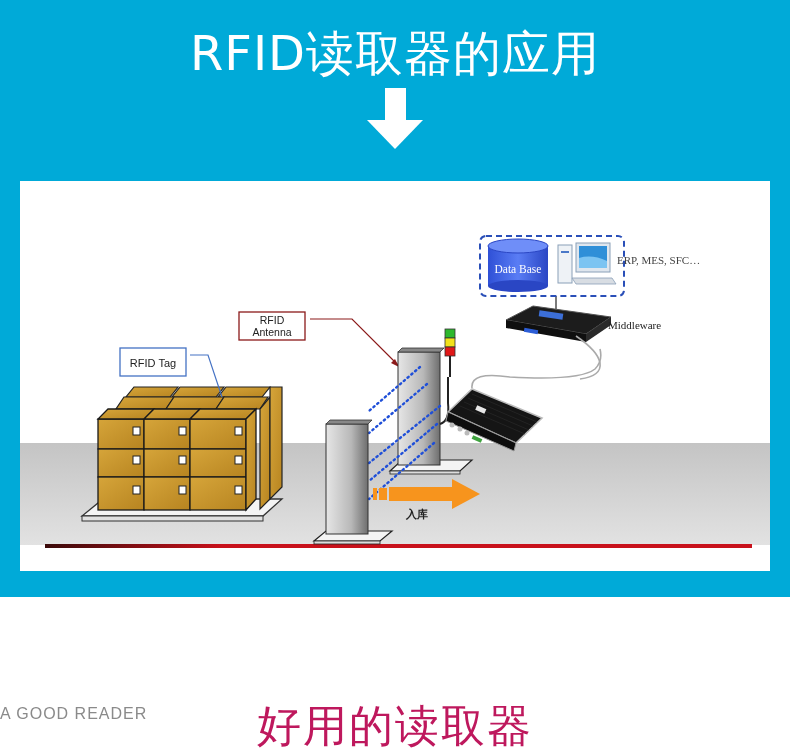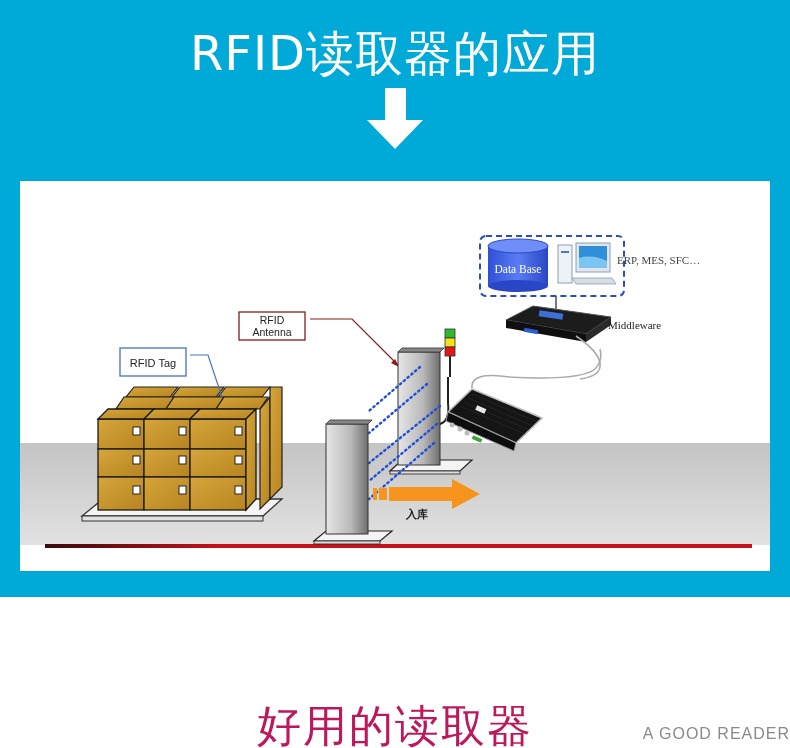--- a/index.html
+++ b/index.html
@@ -3,21 +3,21 @@
 <meta charset="utf-8">
 <style>
   html,body{margin:0;padding:0;}
   body{width:790px;height:748px;background:#ffffff;position:relative;overflow:hidden;font-family:"DejaVu Sans",sans-serif;}
   .band{position:absolute;left:0;top:0;width:790px;height:597px;background:#00aad8;}
   .title{position:absolute;left:0;top:18px;width:790px;text-align:center;color:#ffffff;font-size:48px;line-height:70px;font-family:"DejaVu Sans",sans-serif;letter-spacing:1px;}
   .arrow{position:absolute;left:366px;top:88px;width:58px;height:62px;}
   .panel{position:absolute;left:20px;top:181px;width:750px;height:390px;background:#ffffff;overflow:hidden;}
   .panel svg{position:absolute;left:0;top:0;}
   .sub-cn{position:absolute;left:0;top:648px;width:790px;text-align:center;color:#be185d;font-size:44px;line-height:60px;font-family:"DejaVu Sans",sans-serif;letter-spacing:2px;margin-top:48px;}
-  .sub-en{position:absolute;left:0;top:702px;width:790px;text-align:right;color:#8a8a8a;font-size:16px;line-height:24px;font-family:"Liberation Sans",sans-serif;letter-spacing:1px;margin-top:20px;}
+  .sub-en{position:absolute;left:0;top:702px;width:790px;text-align:left;color:#8a8a8a;font-size:16px;line-height:24px;font-family:"Liberation Sans",sans-serif;letter-spacing:1px;}
   .lbl{font-family:"Liberation Sans",sans-serif;}
   .serif{font-family:"Liberation Serif",serif;}
 </style>
 </head>
 <body>
 
 <div class="band"></div>
 <div class="title">RFID读取器的应用</div>
 <svg class="arrow" viewBox="0 0 58 62">
   <rect x="19" y="0" width="21" height="33" fill="#ffffff"></rect>

